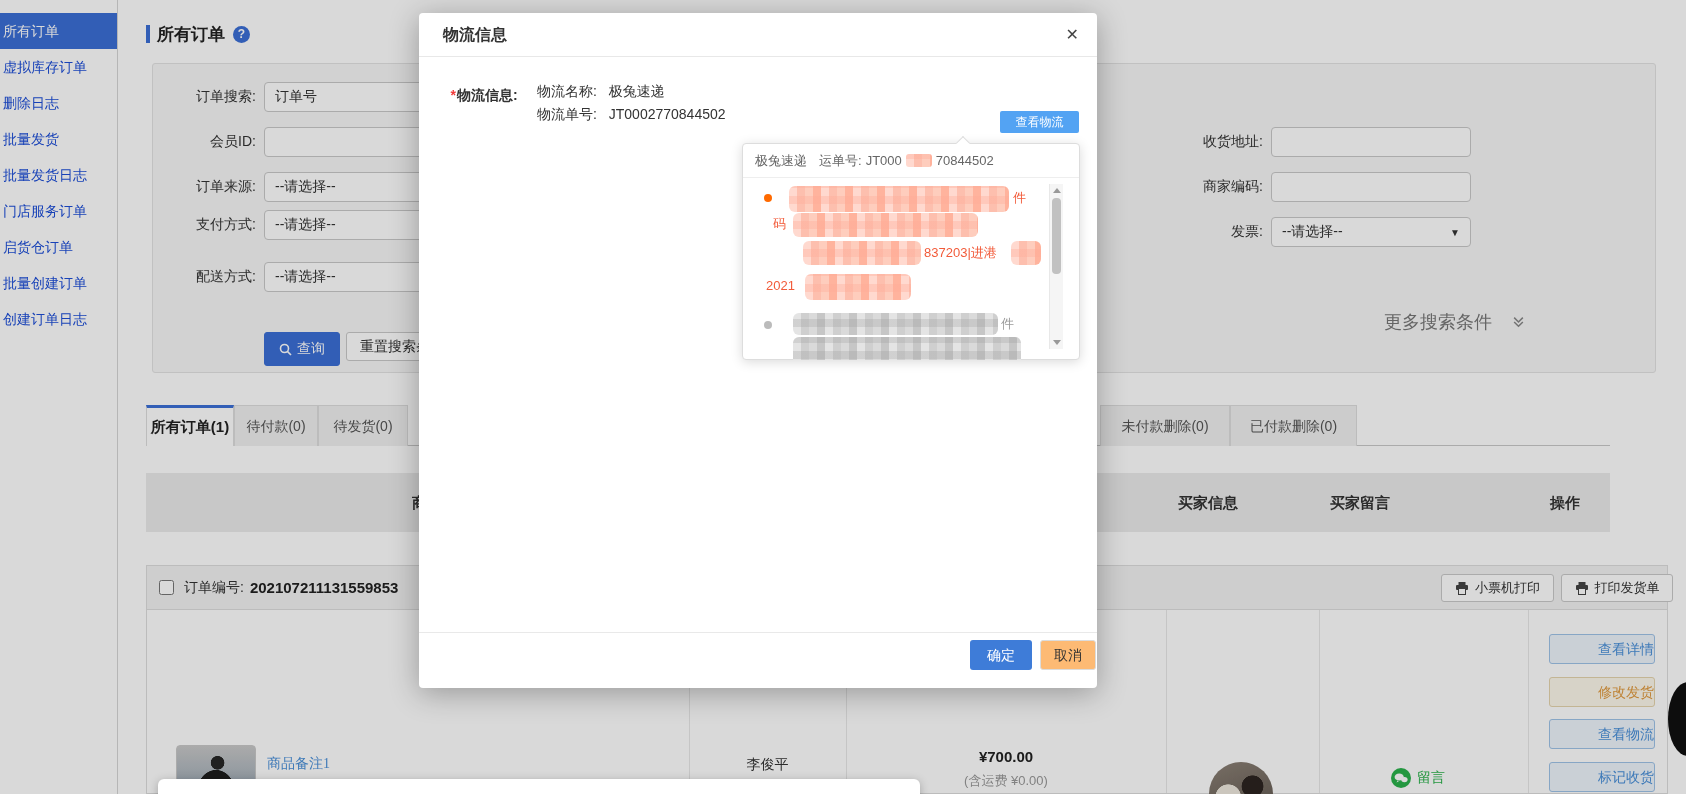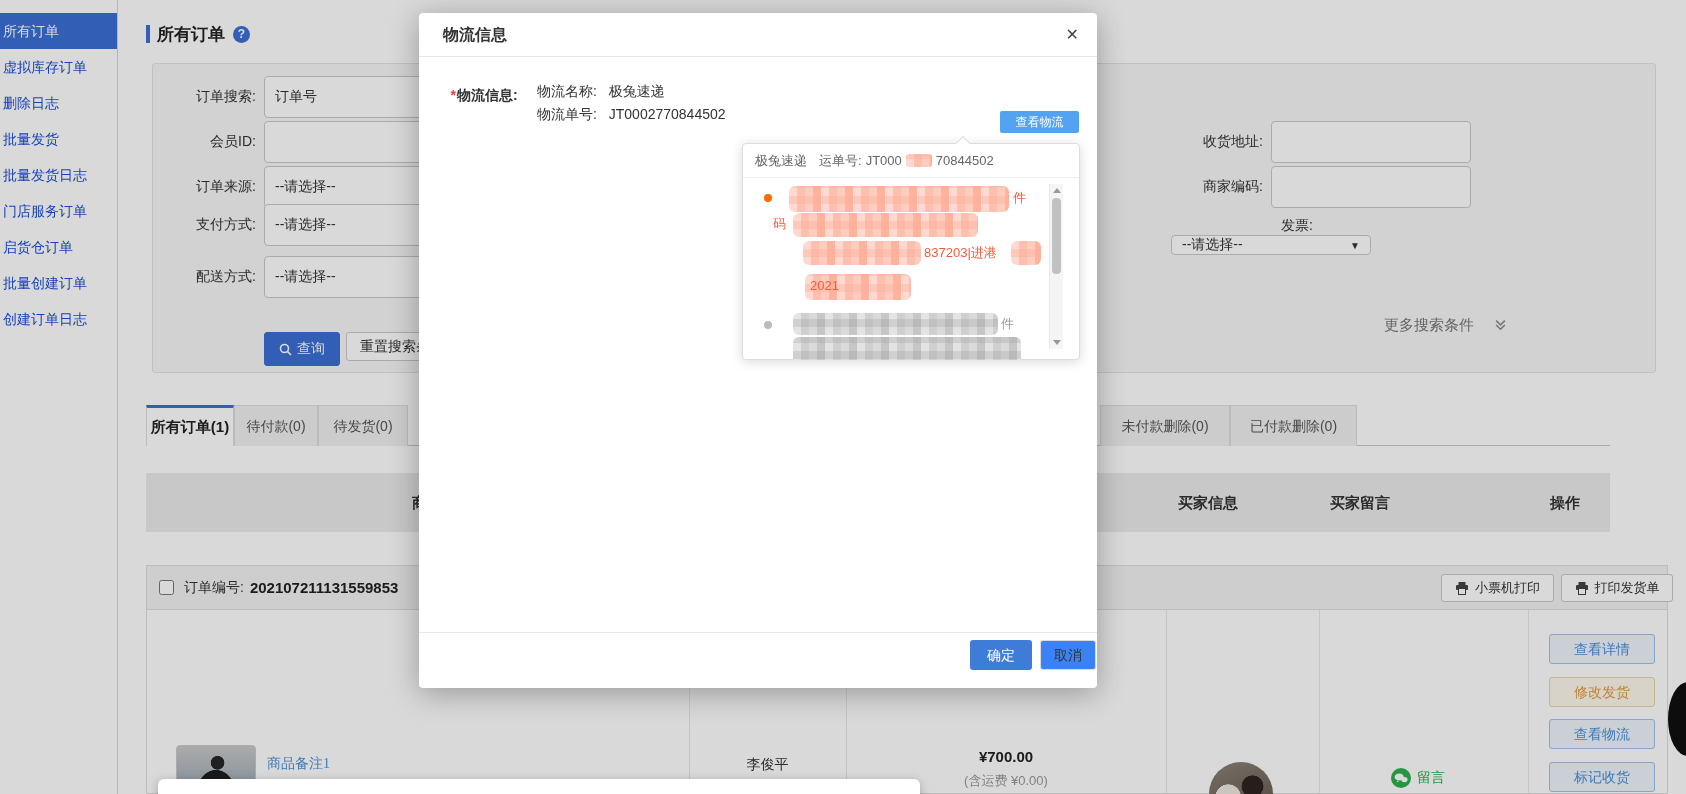--- a/index.html
+++ b/index.html
@@ -16,29 +16,29 @@
   
   .title-row{position:absolute;left:146px;top:22px;height:24px;display:flex;align-items:center;}
   .tbar{width:4px;height:18px;background:#3b6fd6;margin-right:7px;}
   .ptitle{font-size:17px;font-weight:bold;color:#222;}
   .help{display:inline-block;width:17px;height:17px;margin-left:8px;border-radius:50%;background:#3b6fd6;color:#fff;font-size:12px;font-weight:bold;text-align:center;line-height:17px;}
 
   
   .panel{position:absolute;left:152px;top:63px;width:1504px;height:310px;background:#f7f7f7;border:1px solid #e3e3e3;border-radius:3px;}
   .frow{position:absolute;height:30px;display:flex;align-items:center;}
   .flabel{width:100px;text-align:right;padding-right:8px;font-size:14px;color:#333;white-space:nowrap;}
-  .fselect,.finput{height:42px;border:1px solid #c9c9c9;border-radius:4px;background:#fff;font-size:14px;color:#333;padding:0 10px;display:flex;align-items:center;justify-content:space-between;}
+  .fselect,.finput{height:30px;border:1px solid #c9c9c9;border-radius:4px;background:#fff;font-size:14px;color:#333;padding:0 10px;display:flex;align-items:center;justify-content:space-between;}
   .fselect{cursor:pointer;}
   .finput{width:200px;}
   .w210{width:210px;}
   .w200{width:200px;}
   .caret{font-size:10px;color:#333;margin-left:8px;}
   .btn-primary{display:flex;align-items:center;justify-content:center;gap:5px;background:#3b6fd6;color:#fff;border:1px solid #3b6fd6;border-radius:3px;font-size:14px;cursor:pointer;}
   .btn-plain{display:flex;align-items:center;justify-content:center;background:#fff;color:#333;border:1px solid #c9c9c9;border-radius:3px;font-size:14px;cursor:pointer;white-space:nowrap;overflow:hidden;}
-  .more-link{position:absolute;left:1231px;top:252px;display:flex;align-items:center;gap:20px;font-size:15px;color:#777;cursor:pointer;}
+  .more-link{position:absolute;left:1231px;top:246px;display:flex;align-items:center;gap:20px;font-size:18px;color:#777;cursor:pointer;}
 
   
   .tabs{position:absolute;left:146px;top:405px;width:1464px;height:41px;border-bottom:1px solid #c9c9c9;}
   .tab{position:absolute;top:0;height:41px;line-height:41px;text-align:center;font-size:14px;color:#555;background:#f0f0f0;border:1px solid #ddd;border-bottom:none;cursor:pointer;white-space:nowrap;overflow:hidden;}
   .tab.active{background:#fff;border-top:3px solid #3b6fd6;font-weight:bold;color:#222;font-size:15px;line-height:38px;}
 
   
   .thead{position:absolute;left:146px;top:473px;width:1464px;height:59px;background:#ececec;}
   .th{position:absolute;top:0;height:59px;line-height:59px;font-size:15px;font-weight:bold;color:#333;text-align:center;white-space:nowrap;}
 
@@ -60,39 +60,39 @@
   .buyer-phone{position:absolute;left:542px;top:170px;width:157px;text-align:center;font-size:14px;color:#333;}
   .amount{position:absolute;left:699px;top:138px;width:320px;text-align:center;font-size:15px;font-weight:bold;color:#222;}
   .amount-note{position:absolute;left:699px;top:162px;width:320px;text-align:center;font-size:13px;color:#999;}
   .avatar{position:absolute;left:1062px;top:152px;width:64px;height:64px;border-radius:50%;
     background:
       radial-gradient(circle at 30% 55%, #efe9df 22%, transparent 23%),
       radial-gradient(circle at 68% 38%, #2c2420 18%, transparent 19%),
       linear-gradient(160deg,#8d8277 0%,#6e655c 60%,#4a423b 100%);}
   .msg-wrap{position:absolute;left:1244px;top:158px;display:flex;align-items:center;gap:6px;cursor:pointer;}
   .msg-text{font-size:14px;color:#2bb24c;}
-  .abtn{position:absolute;left:1402px;width:106px;height:30px;line-height:28px;text-align:center;font-size:14px;border:1px solid #9fc3e8;background:#eef5fc;color:#4a90d9;border-radius:3px;cursor:pointer;}
+  .abtn{position:absolute;left:1402px;width:106px;height:30px;line-height:28px;text-align:right;font-size:14px;border:1px solid #9fc3e8;background:#eef5fc;color:#4a90d9;border-radius:3px;cursor:pointer;}
   .abtn.warn{border-color:#e6d5ae;background:#fdf8ec;color:#e09a3e;}
 
   .tooltip-box{position:absolute;left:158px;top:779px;width:762px;height:30px;background:#fff;border-radius:6px;box-shadow:0 2px 10px rgba(0,0,0,.25);z-index:60;}
   .blob{position:absolute;left:1668px;top:682px;width:40px;height:74px;background:#101010;border-radius:50%;z-index:40;}
 
   
   .overlay{position:absolute;inset:0;background:rgba(0,0,0,0.15);z-index:50;}
   .modal{position:absolute;left:419px;top:13px;width:678px;height:675px;background:#fff;border-radius:4px;box-shadow:0 5px 30px rgba(0,0,0,.3);z-index:100;}
   .m-head{height:44px;line-height:44px;padding-left:24px;border-bottom:1px solid #e8e8e8;font-size:16px;color:#333;font-weight:bold;}
   .m-close{position:absolute;right:18px;top:12px;font-size:16px;font-weight:bold;color:#444;cursor:pointer;}
   .m-label{position:absolute;left:20px;top:74px;width:90px;text-align:center;font-size:14px;font-weight:bold;color:#333;white-space:nowrap;}
   .m-star{color:#f03b3b;margin-right:1px;}
   .m-line1{position:absolute;left:118px;top:70px;font-size:14px;color:#333;}
   .m-line2{position:absolute;left:118px;top:93px;font-size:14px;color:#333;}
   .m-viewbtn{position:absolute;left:581px;top:98px;width:79px;height:22px;line-height:22px;text-align:center;background:#53a3f3;color:#fff;font-size:12px;border-radius:2px;cursor:pointer;}
   .m-footer-line{position:absolute;left:0;top:619px;width:100%;border-top:1px solid #e9e9e9;}
   .m-ok{position:absolute;left:551px;top:627px;width:62px;height:30px;line-height:30px;text-align:center;background:#3e7cd8;color:#fff;font-size:14px;border-radius:3px;cursor:pointer;}
-  .m-cancel{position:absolute;left:621px;top:627px;width:56px;height:30px;line-height:28px;text-align:center;background:#3b82f6;color:#333;font-size:14px;border:1px solid #dcdcdc;border-radius:3px;cursor:pointer;}
+  .m-cancel{position:absolute;left:621px;top:627px;width:56px;height:30px;line-height:28px;text-align:center;background:#fdba74;color:#333;font-size:14px;border:1px solid #dcdcdc;border-radius:3px;cursor:pointer;}
 
   
   .tpopup{position:absolute;left:323px;top:130px;width:338px;height:217px;background:#fff;border:1px solid #ddd;border-radius:4px;box-shadow:0 2px 12px rgba(0,0,0,.15);}
   .tp-arrow{position:absolute;left:215px;top:-6px;width:10px;height:10px;background:#fff;border-left:1px solid #ddd;border-top:1px solid #ddd;transform:rotate(45deg);}
   .tp-head{height:34px;line-height:34px;padding:0 12px;font-size:13px;color:#666;border-bottom:1px solid #eee;white-space:nowrap;display:flex;align-items:center;gap:4px;}
   .tp-carrier{margin-right:8px;}
   .tp-list{position:relative;height:182px;overflow:hidden;}
   .dot{position:absolute;width:8px;height:8px;border-radius:50%;}
   .dot.orange{background:#ff6a00;}
   .dot.gray{background:#bbb;}
@@ -168,21 +168,21 @@
     </div>
 
     <div class="frow" style="left:1018px;top:63px;">
       <label class="flabel">收货地址:</label>
       <input class="finput" style="">
     </div>
     <div class="frow" style="left:1018px;top:108px;">
       <label class="flabel">商家编码:</label>
       <input class="finput" style="">
     </div>
-    <div class="frow" style="left:1018px;top:153px;flex-direction:column;">
+    <div class="frow" style="left:1018px;top:153px;">
       <label class="flabel">发票:</label>
       <div class="fselect w200">
         <span>--请选择--</span>
         <span class="caret">▼</span>
       </div>
     </div>
 
     <div class="btn-primary abs" style="left:111px;top:268px;width:76px;height:34px;">
       <svg width="13" height="13" viewBox="0 0 13 13">
           <circle cx="5.5" cy="5.5" r="4" fill="none" stroke="#fff" stroke-width="1.6"></circle>
@@ -309,21 +309,21 @@
     <div class="tp-list">
       <div class="dot orange" style="left:21px;top:16px;"></div>
       <div class="mosaic-pink" style="left:46px;top:8px;width:220px;height:26px;"></div>
       <div class="frag" style="left:270px;top:11px;">件</div>
       <div class="mosaic-pink" style="left:50px;top:35px;width:185px;height:24px;"></div>
       <div class="frag" style="left:30px;top:37px;">码</div>
       <div class="mosaic-pink" style="left:60px;top:63px;width:118px;height:24px;"></div>
       <div class="frag" style="left:181px;top:66px;">837203|进港</div>
       <div class="mosaic-pink" style="left:268px;top:63px;width:30px;height:24px;"></div>
       <div class="mosaic-pink" style="left:62px;top:96px;width:106px;height:26px;"></div>
-      <div class="frag" style="left:23px;top:100px;margin-left:44px;">2021</div>
+      <div class="frag" style="left:23px;top:100px;">2021</div>
 
       <div class="dot gray" style="left:21px;top:143px;"></div>
       <div class="mosaic-gray" style="left:50px;top:135px;width:205px;height:22px;"></div>
       <div class="frag gray" style="left:258px;top:137px;">件</div>
       <div class="mosaic-gray" style="left:50px;top:159px;width:228px;height:30px;"></div>
     </div>
     <div class="sbar">
       <div class="arr up"></div>
       <div class="sthumb"></div>
       <div class="arr down"></div>

